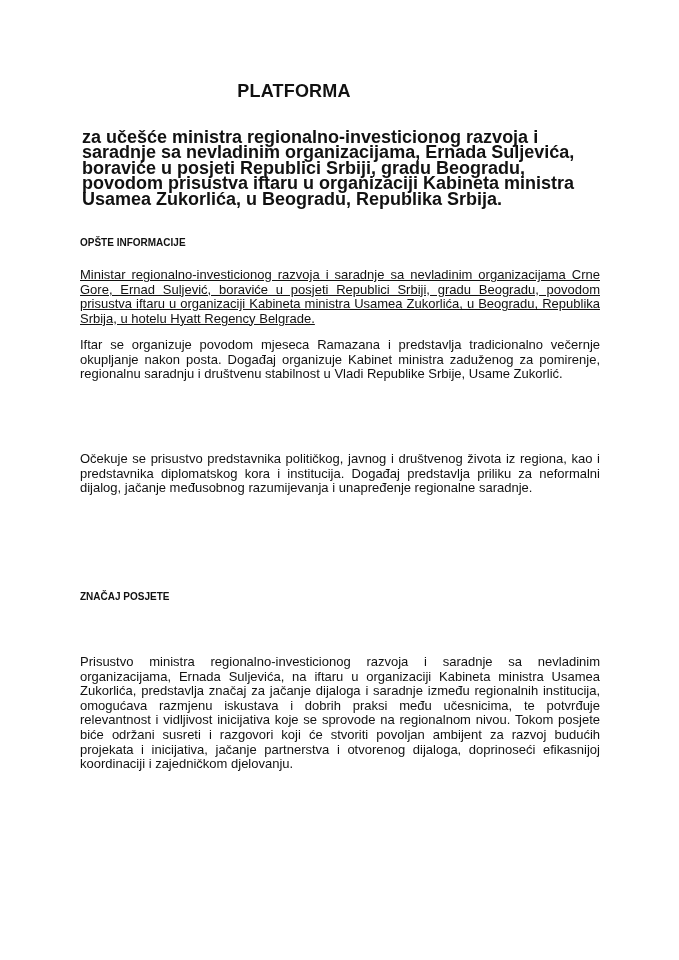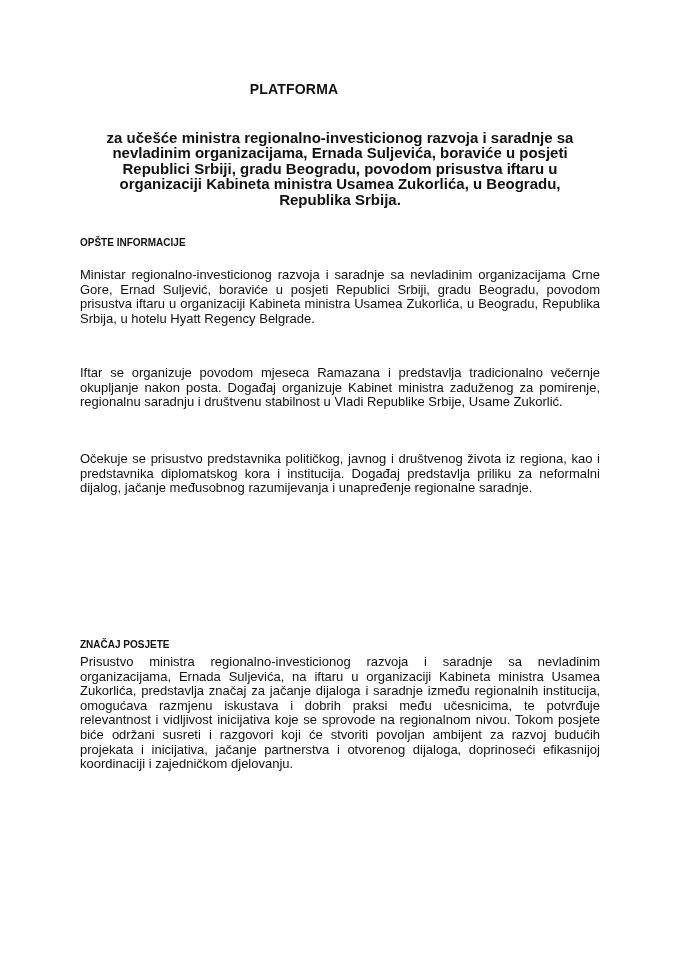--- a/index.html
+++ b/index.html
@@ -1,33 +1,33 @@
 <!DOCTYPE html>
 <html><head>
 <meta charset="utf-8">
 <style>
   html, body { margin: 0; padding: 0; background: #ffffff; }
   body { width: 679px; height: 960px; position: relative; overflow: hidden;
          font-family: "Liberation Sans", sans-serif; color: #111; }
   .page { position: absolute; left: 0; top: 0; width: 679px; height: 960px; }
   .title { position: absolute; top: 81px; left: 0; width: 588px; text-align: center;
-           font-weight: bold; font-size: 14px; letter-spacing: 0.2px; }
-  .subtitle { position: absolute; top: 130px; left: 82px; width: 516px; text-align: center;
-              font-weight: bold; font-size: 15px; line-height: 15.4px; }
+           font-weight: bold; font-size: 18px; letter-spacing: 0.2px; }
+  .subtitle { position: absolute; top: 130px; left: 82px; width: 516px; text-align: left;
+              font-weight: bold; font-size: 18px; line-height: 15.4px; }
   .h { position: absolute; left: 80px; font-weight: bold; font-size: 10px; }
   .p { position: absolute; left: 80px; width: 520px; text-align: justify; font-size: 13px;
        line-height: 14.6px; }
 </style>
 </head>
 <body>
 
 <div class="page">
   <div class="title">PLATFORMA</div>
   <div class="subtitle">za učešće ministra regionalno-investicionog razvoja i saradnje sa nevladinim organizacijama, Ernada Suljevića, boraviće u posjeti Republici Srbiji, gradu Beogradu, povodom prisustva iftaru u organizaciji Kabineta ministra Usamea Zukorlića, u Beogradu, Republika Srbija.</div>
 
   <div class="h" style="top:237px;">OPŠTE INFORMACIJE</div>
-  <div class="p" style="top:268px;">Ministar regionalno-investicionog razvoja i saradnje sa nevladinim organizacijama Crne Gore, Ernad Suljević, boraviće u posjeti Republici Srbiji, gradu Beogradu, povodom prisustva iftaru u organizaciji Kabineta ministra Usamea Zukorlića, u Beogradu, Republika Srbija, u hotelu Hyatt Regency Belgrade.</div>
-  <div class="p" style="top:366px;">Iftar se organizuje povodom mjeseca Ramazana i predstavlja tradicionalno večernje okupljanje nakon posta. Događaj organizuje Kabinet ministra zaduženog za pomirenje, regionalnu saradnju i društvenu stabilnost u Vladi Republike Srbije, Usame Zukorlić.</div>
+  <div class="p" style="top:268px;text-decoration:underline;">Ministar regionalno-investicionog razvoja i saradnje sa nevladinim organizacijama Crne Gore, Ernad Suljević, boraviće u posjeti Republici Srbiji, gradu Beogradu, povodom prisustva iftaru u organizaciji Kabineta ministra Usamea Zukorlića, u Beogradu, Republika Srbija, u hotelu Hyatt Regency Belgrade.</div>
+  <div class="p" style="top:338px;">Iftar se organizuje povodom mjeseca Ramazana i predstavlja tradicionalno večernje okupljanje nakon posta. Događaj organizuje Kabinet ministra zaduženog za pomirenje, regionalnu saradnju i društvenu stabilnost u Vladi Republike Srbije, Usame Zukorlić.</div>
   <div class="p" style="top:452px;">Očekuje se prisustvo predstavnika političkog, javnog i društvenog života iz regiona, kao i predstavnika diplomatskog kora i institucija. Događaj predstavlja priliku za neformalni dijalog, jačanje međusobnog razumijevanja i unapređenje regionalne saradnje.</div>
 
-  <div class="h" style="top:591px;margin-top:48px;">ZNAČAJ POSJETE</div>
+  <div class="h" style="top:591px;">ZNAČAJ POSJETE</div>
   <div class="p" style="top:655px;">Prisustvo ministra regionalno-investicionog razvoja i saradnje sa nevladinim organizacijama, Ernada Suljevića, na iftaru u organizaciji Kabineta ministra Usamea Zukorlića, predstavlja značaj za jačanje dijaloga i saradnje između regionalnih institucija, omogućava razmjenu iskustava i dobrih praksi među učesnicima, te potvrđuje relevantnost i vidljivost inicijativa koje se sprovode na regionalnom nivou. Tokom posjete biće održani susreti i razgovori koji će stvoriti povoljan ambijent za razvoj budućih projekata i inicijativa, jačanje partnerstva i otvorenog dijaloga, doprinoseći efikasnijoj koordinaciji i zajedničkom djelovanju.</div>
 </div>
 
 </body></html>

